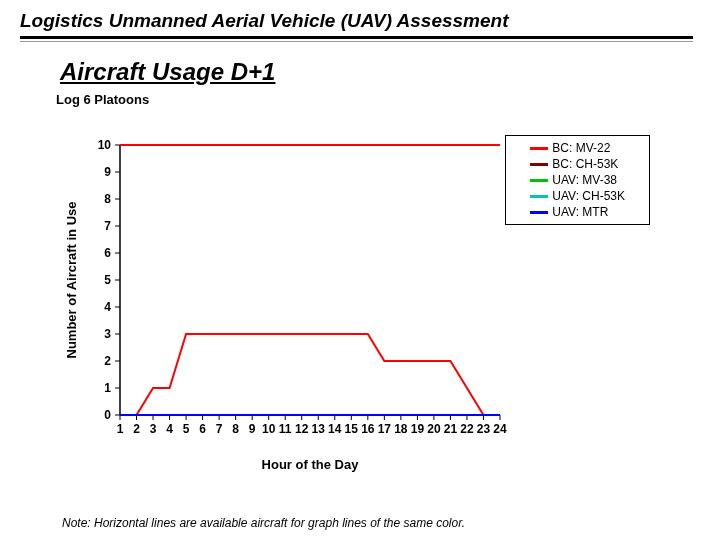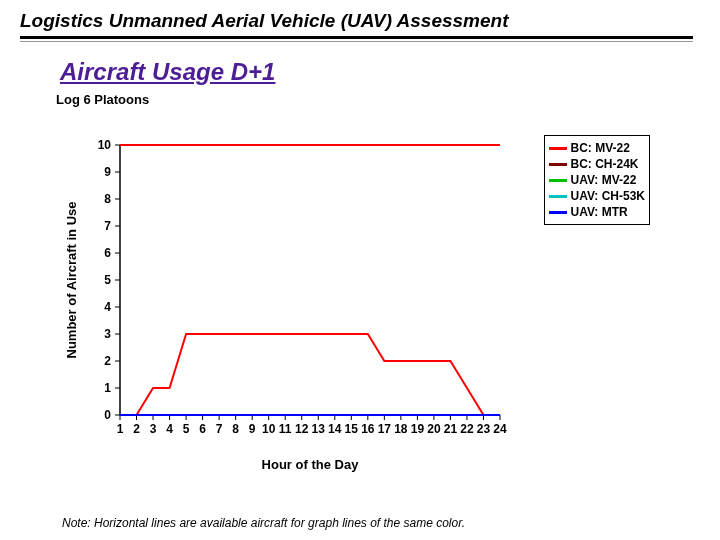--- a/index.html
+++ b/index.html
@@ -1,26 +1,26 @@
 <!DOCTYPE html>
 <html><head>
 <meta charset="utf-8">
 <style>
   html,body{margin:0;padding:0;background:#fff;font-family:Arial,Helvetica,sans-serif;width:720px;height:540px;overflow:hidden}
   .page{width:713px;height:540px;position:relative}
   .banner{padding:10px 20px 6px 20px}
   .banner-title{font-size:19px;font-weight:bold;font-style:italic}
   .banner-rule1{height:3px;background:#000;margin-top:4px}
   .banner-rule2{height:1px;background:#999;margin-top:2px}
-  .title{font-size:24px;font-weight:bold;font-style:italic;color:#4c1d95;text-decoration:underline;margin:10px 0 6px 60px}
+  .title{font-size:24px;font-weight:bold;font-style:italic;color:#000000;text-decoration:underline;margin:10px 0 6px 60px}
   .subtitle{font-size:13px;font-weight:bold;margin-left:56px}
   .chart-area{position:absolute;left:60px;top:135px;width:600px;height:340px}
   svg{display:block}
   .axis-label{font-size:13px;font-weight:bold}
-  .legend-box{position:absolute;right:10px;top:0;border:1px solid #000;background:#fff;padding:4px 4px;font-size:12px;font-weight:bold}
+  .legend-box{position:absolute;right:10px;top:0;border:1px solid #000;background:#fff;padding:4px 24px;font-size:12px;font-weight:normal}
   .legend-row{display:flex;align-items:center;gap:4px;line-height:16px}
   .legend-swatch{width:18px;height:3px}
   .footnote{position:absolute;left:62px;bottom:10px;font-size:12px;font-style:italic}
 </style>
 </head>
 <body>
 
 <div class="page">
   <div class="banner">
     <div class="banner-title">Logistics Unmanned Aerial Vehicle (UAV) Assessment</div>
@@ -114,25 +114,25 @@
         <path d="M60,280 L76.52173913043478,280 L93.04347826086956,280 L109.56521739130434,280 L126.08695652173913,280 L142.6086956521739,280 L159.1304347826087,280 L175.6521739130435,280 L192.17391304347825,280 L208.69565217391306,280 L225.2173913043478,280 L241.73913043478262,280 L258.2608695652174,280 L274.78260869565213,280 L291.304347826087,280 L307.82608695652175,280 L324.3478260869565,280 L340.8695652173913,280 L357.3913043478261,280 L373.9130434782609,280 L390.4347826086956,280 L406.95652173913044,280 L423.47826086956525,280 L440,280" fill="none" stroke="#00c0c0" stroke-width="2"></path>
         <path d="M60,280 L76.52173913043478,280 L93.04347826086956,280 L109.56521739130434,280 L126.08695652173913,280 L142.6086956521739,280 L159.1304347826087,280 L175.6521739130435,280 L192.17391304347825,280 L208.69565217391306,280 L225.2173913043478,280 L241.73913043478262,280 L258.2608695652174,280 L274.78260869565213,280 L291.304347826087,280 L307.82608695652175,280 L324.3478260869565,280 L340.8695652173913,280 L357.3913043478261,280 L373.9130434782609,280 L390.4347826086956,280 L406.95652173913044,280 L423.47826086956525,280 L440,280" fill="none" stroke="#0000ff" stroke-width="2"></path>
       </svg>
     <div class="legend-box" id="legend">
         <div class="legend-row">
           <div class="legend-swatch" style="background: rgb(255, 0, 0);"></div>
           <span>BC: MV-22</span>
         </div>
         <div class="legend-row">
           <div class="legend-swatch" style="background: rgb(128, 0, 0);"></div>
-          <span>BC: CH-24K</span>
+          <span>BC: CH-53K</span>
         </div>
         <div class="legend-row">
           <div class="legend-swatch" style="background: rgb(0, 192, 0);"></div>
-          <span>UAV: MV-22</span>
+          <span>UAV: MV-38</span>
         </div>
         <div class="legend-row">
           <div class="legend-swatch" style="background: rgb(0, 192, 192);"></div>
           <span>UAV: CH-53K</span>
         </div>
         <div class="legend-row">
           <div class="legend-swatch" style="background: rgb(0, 0, 255);"></div>
           <span>UAV: MTR</span>
         </div>
       </div>

